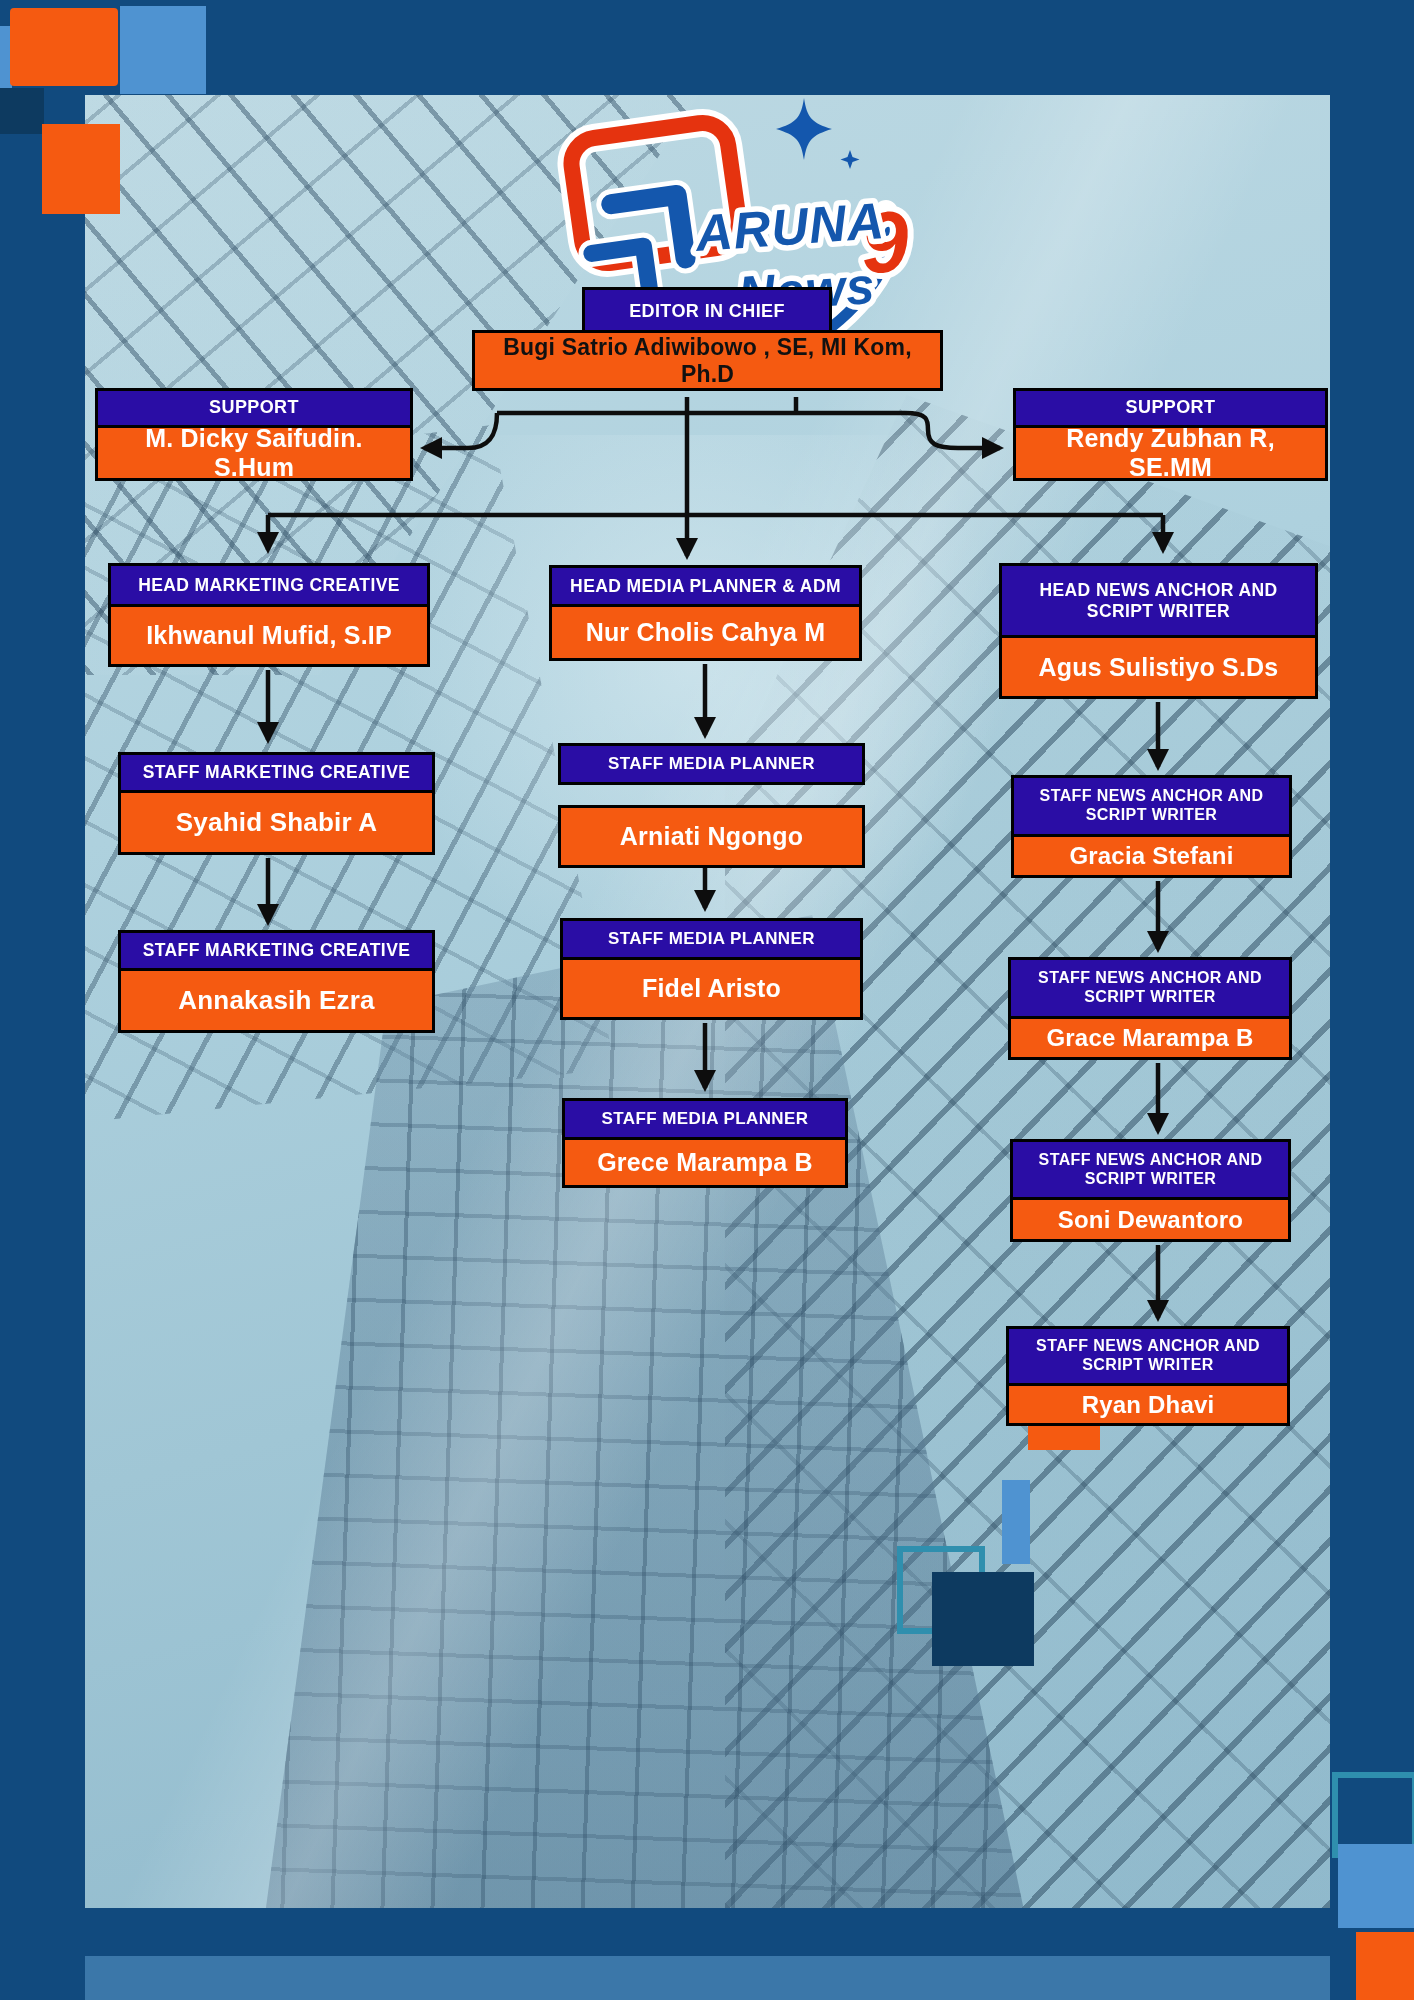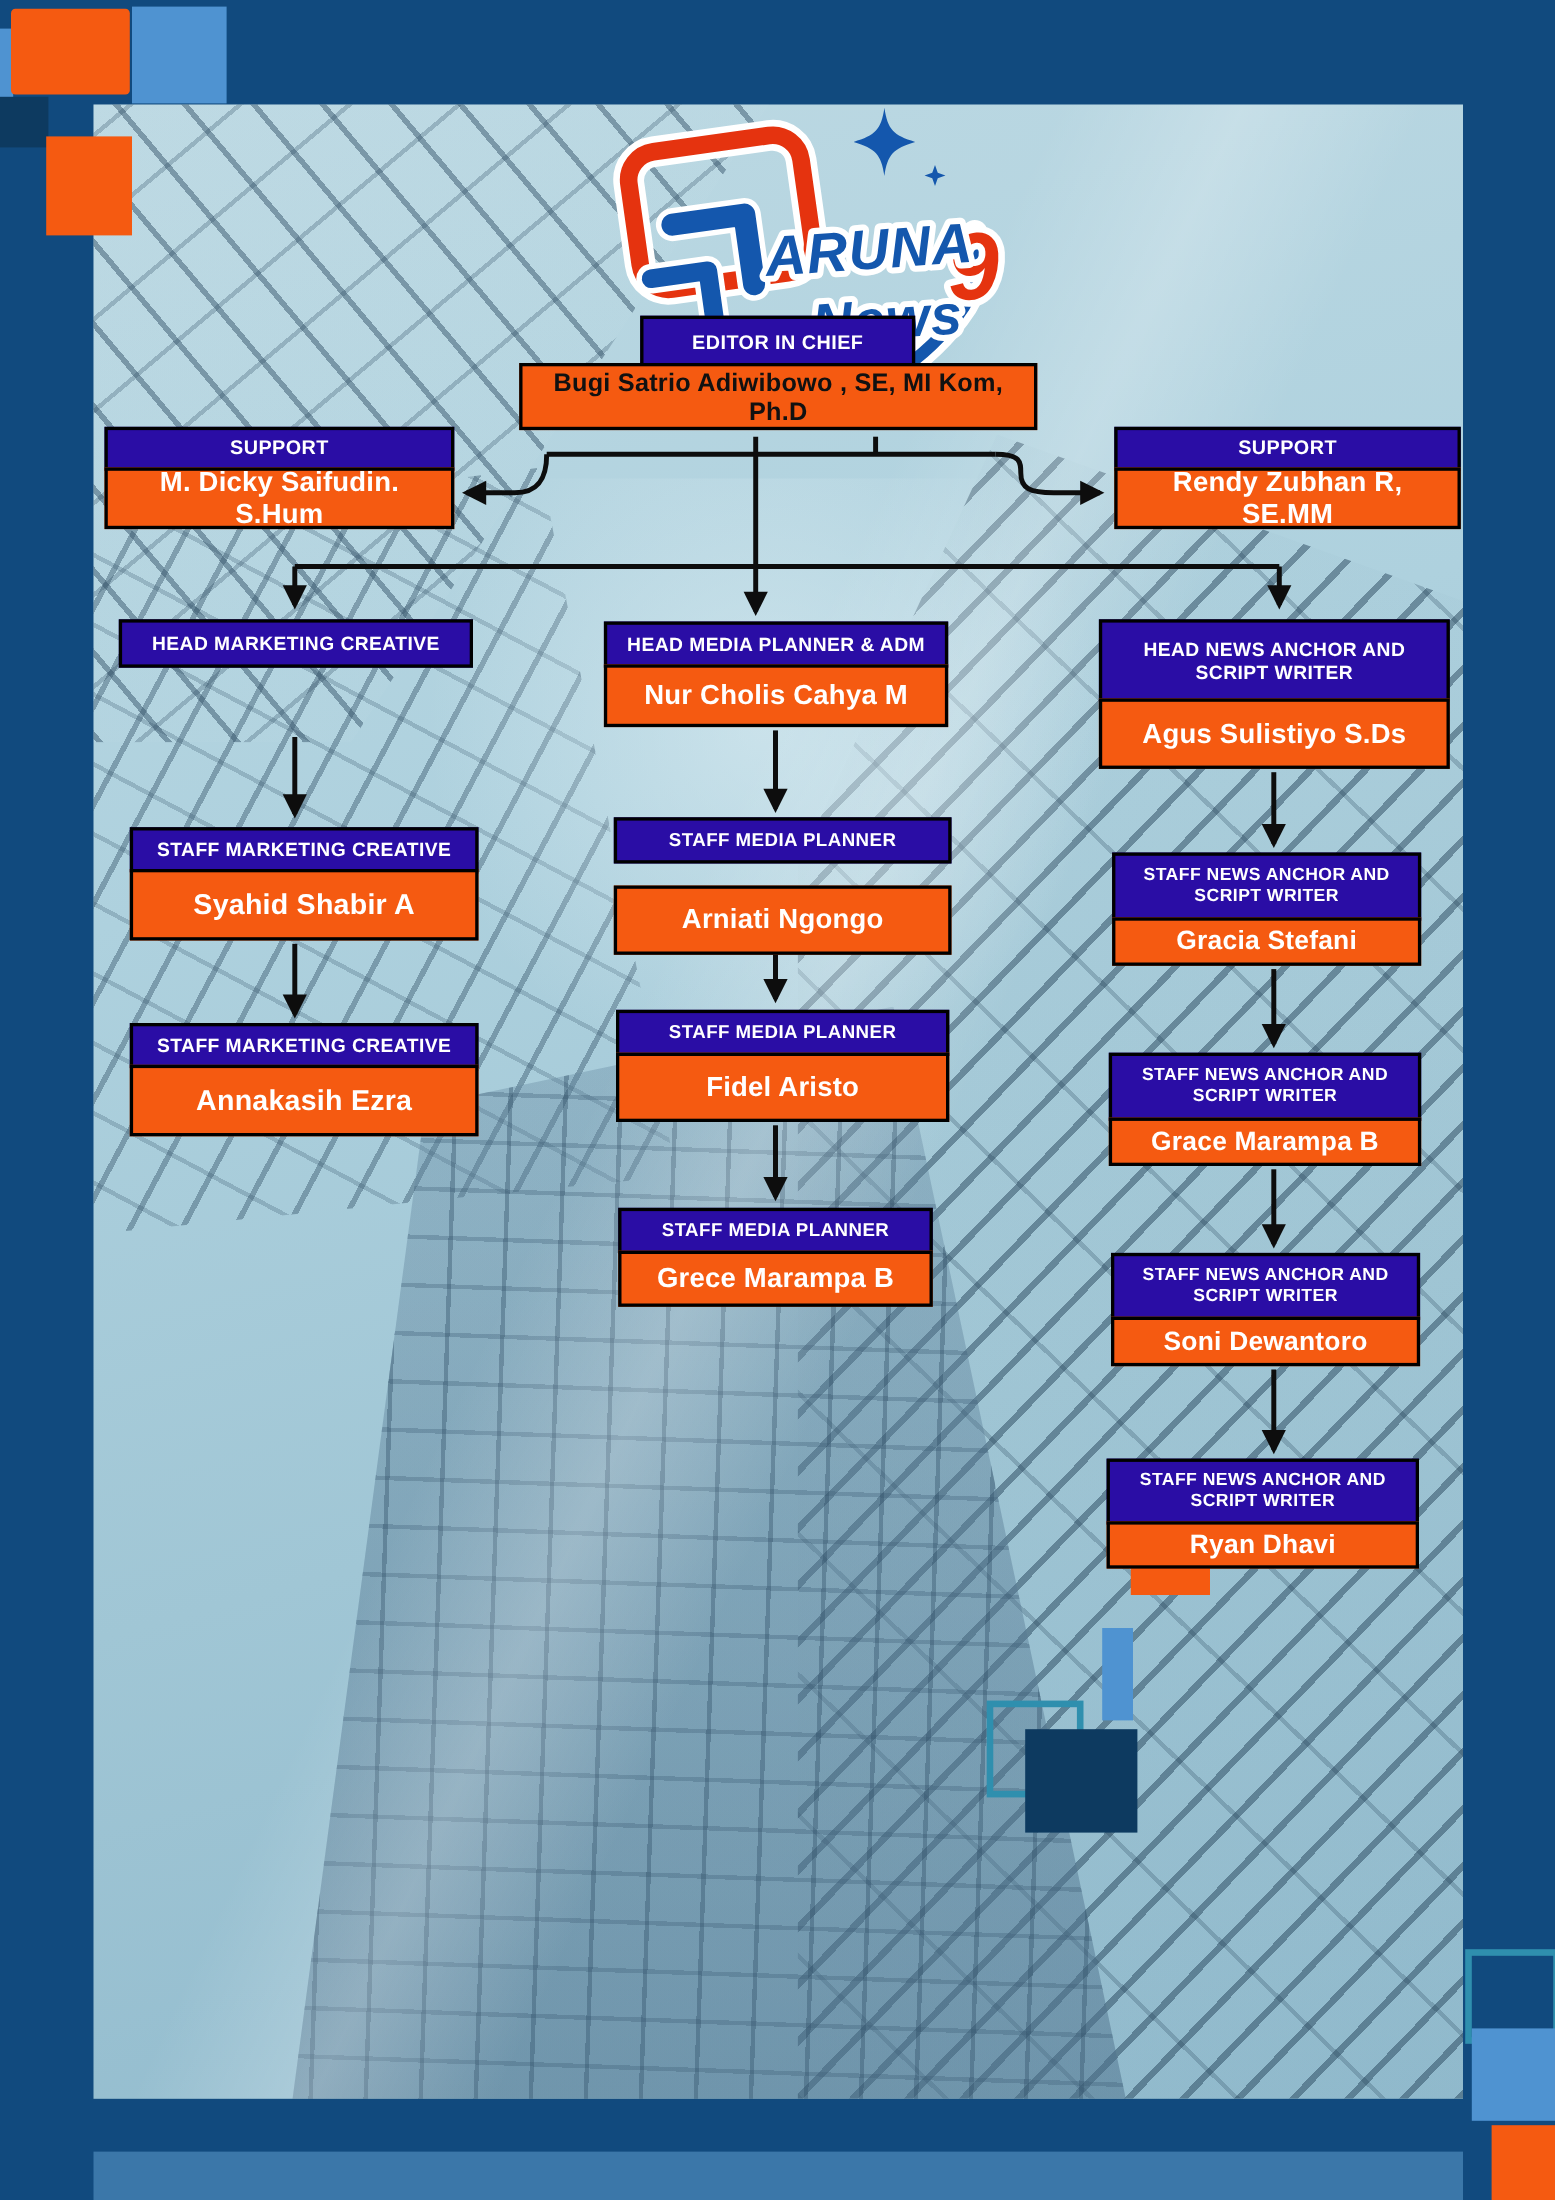--- a/index.html
+++ b/index.html
@@ -156,20 +156,21 @@
     <div class="val" style="height:56px;font-size:25px;">M. Dicky Saifudin. S.Hum</div>
   </div>
 
   <div class="node" style="left:1013px;top:388px;width:315px;">
     <div class="hdr" style="height:40px;font-size:18px;">SUPPORT</div>
     <div class="val" style="height:56px;font-size:25px;">Rendy Zubhan R, SE.MM</div>
   </div>
 
   <div class="node" style="left:108px;top:563px;width:322px;">
     <div class="hdr" style="height:44px;font-size:17.5px;">HEAD MARKETING CREATIVE</div>
+    <div class="val" style="height:63px;font-size:25px;">Ikhwanul Mufid, S.IP</div>
   </div>
 
   <div class="node" style="left:549px;top:565px;width:313px;">
     <div class="hdr" style="height:42px;font-size:17.5px;">HEAD MEDIA PLANNER &amp; ADM</div>
     <div class="val" style="height:57px;font-size:25px;">Nur Cholis Cahya M</div>
   </div>
 
   <div class="node" style="left:999px;top:563px;width:319px;">
     <div class="hdr" style="height:75px;font-size:17.5px;">HEAD NEWS ANCHOR AND SCRIPT WRITER</div>
     <div class="val" style="height:64px;font-size:25px;">Agus Sulistiyo S.Ds</div>

